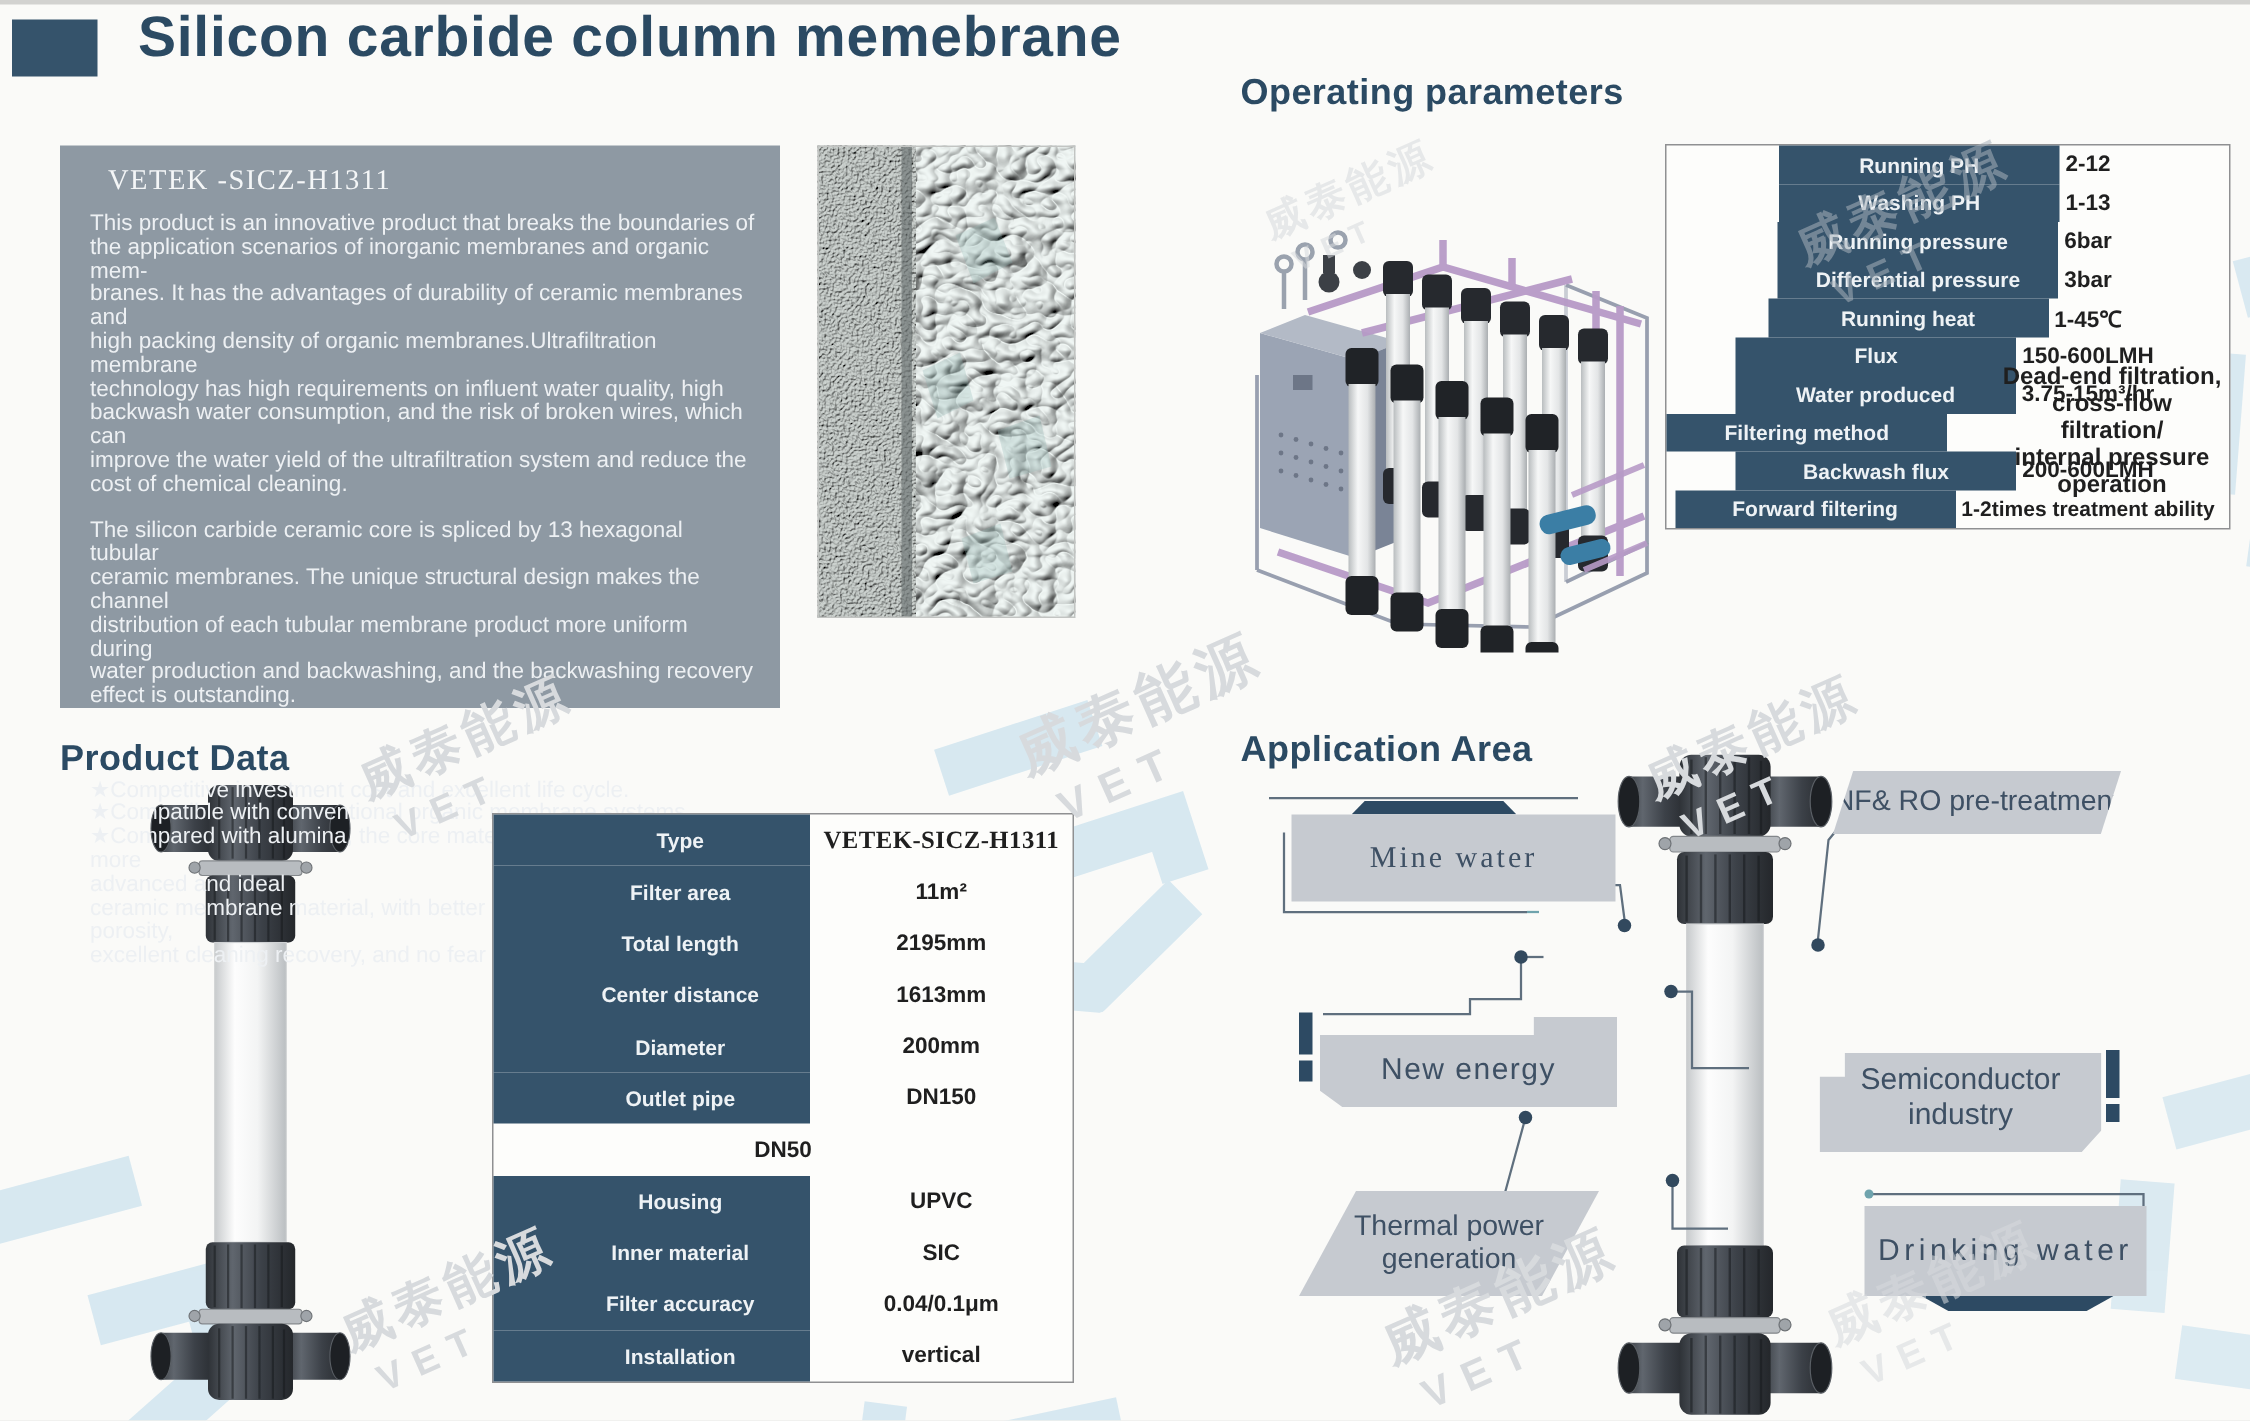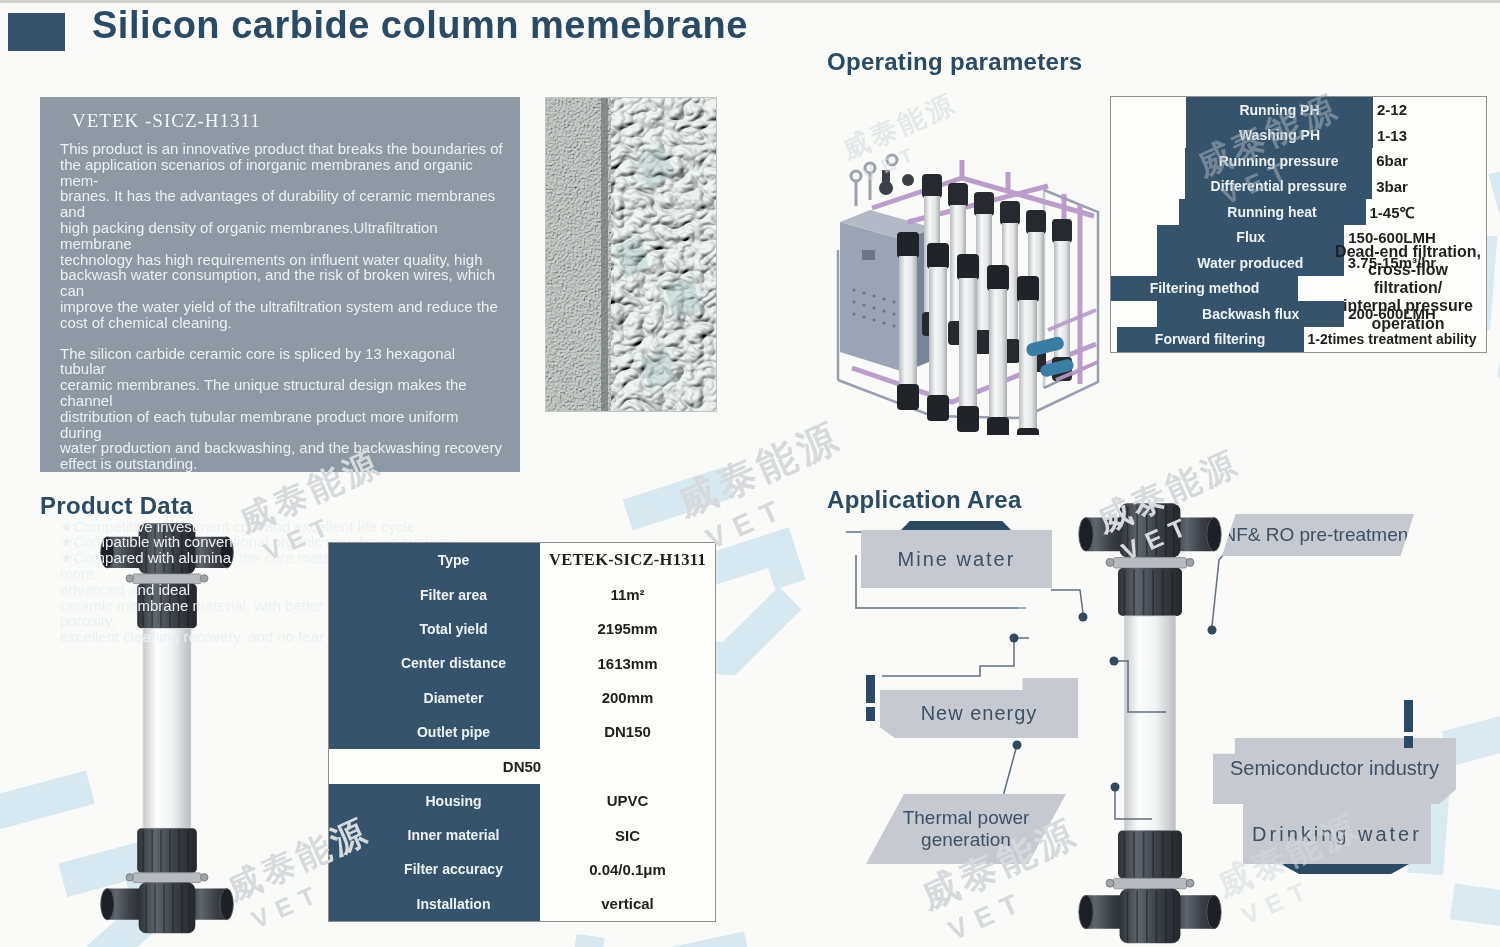--- a/index.html
+++ b/index.html
@@ -41,28 +41,28 @@
   
   .sem{position:absolute;left:545px;top:97px;z-index:2;}
   .equip{position:absolute;left:812px;top:130px;width:292px;height:305px;z-index:1;}
   .col-pd{position:absolute;left:85px;top:520px;width:164px;height:418px;z-index:1;}
   .col-app{position:absolute;left:1062px;top:500px;width:176px;height:448px;z-index:1;}
   .appwires{position:absolute;left:820px;top:480px;width:680px;height:467px;z-index:2;}
 
   
   .applabel{position:absolute;background:#c6cad0;color:#3e5064;display:flex;align-items:center;justify-content:center;
             font-size:20px;z-index:3;text-align:center;line-height:1.15;}
-  .lb-mine{left:861px;top:530px;width:191px;height:58px;letter-spacing:2px;}
+  .lb-mine{left:861px;top:543px;width:216px;height:58px;letter-spacing:2px;font-family:Liberation Serif, serif;}
   .lb-mine::before{content:"";position:absolute;top:-9px;left:40px;width:110px;height:9px;background:#2d4a63;
             clip-path:polygon(8% 0,92% 0,100% 100%,0 100%);}
   .lb-nfro{left:1222px;top:514px;width:192px;height:42px;font-size:19px;
             clip-path:polygon(7% 0,100% 0,93% 100%,0 100%);}
   .lb-newenergy{left:880px;top:678px;width:198px;height:60px;letter-spacing:1px;padding-top:10px;
             clip-path:polygon(0 20%,72% 20%,72% 0,100% 0,100% 100%,7.5% 100%,0 82%);}
-  .lb-semicon{left:1213px;top:738px;width:243px;height:66px;padding-bottom:6px;
+  .lb-semicon{left:1213px;top:702px;width:188px;height:66px;padding-bottom:6px;
             clip-path:polygon(0 24%,9% 24%,9% 0,100% 0,100% 78%,93% 100%,0 100%);}
   .lb-thermal{left:866px;top:794px;width:200px;height:70px;font-size:19px;
             clip-path:polygon(19% 0,100% 0,81% 100%,0 100%);}
   .lb-drink{left:1243px;top:804px;width:188px;height:60px;letter-spacing:3px;}
   .lb-drink::after{content:"";position:absolute;bottom:-10px;left:38px;width:128px;height:10px;background:#2d4a63;
             clip-path:polygon(0 0,100% 0,86% 100%,14% 100%);}
   .bar{position:absolute;background:#2d4a63;z-index:4;}
 
   
   .wm{position:absolute;transform:rotate(-24deg);color:#d7dadd;font-weight:bold;z-index:5;pointer-events:none;}
@@ -452,21 +452,21 @@
         <div class="tlabel">Type</div>
         <div class="tval">VETEK-SICZ-H1311</div>
       </div>
 
       <div class="trow row-1">
         <div class="tlabel">Filter area</div>
         <div class="tval">11m²</div>
       </div>
 
       <div class="trow row-2">
-        <div class="tlabel">Total yield</div>
+        <div class="tlabel">Total length</div>
         <div class="tval">2195mm</div>
       </div>
 
       <div class="trow row-3">
         <div class="tlabel">Center distance</div>
         <div class="tval">1613mm</div>
       </div>
 
       <div class="trow row-4">
         <div class="tlabel">Diameter</div>

